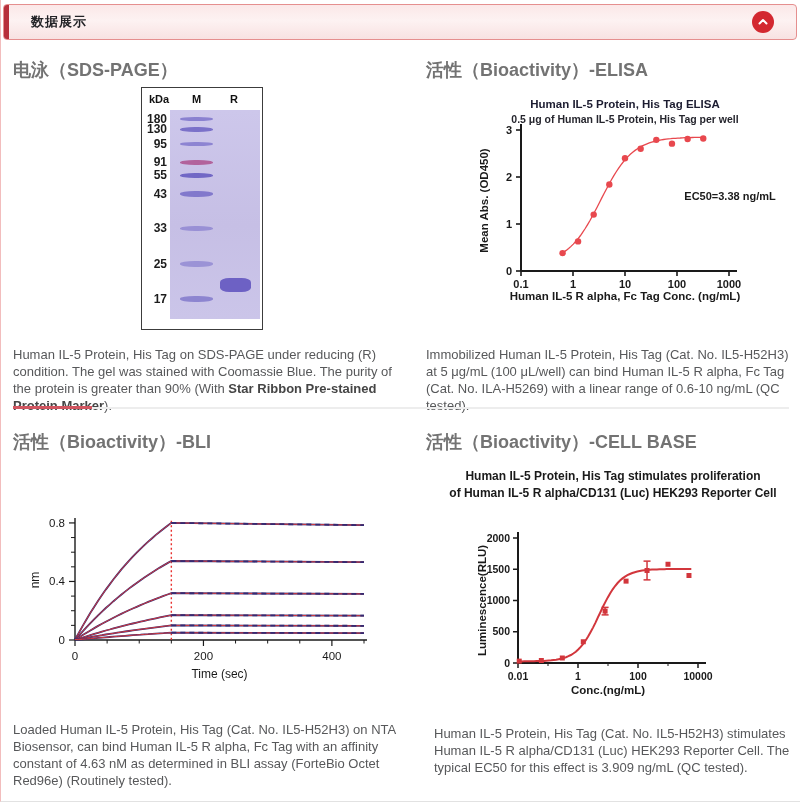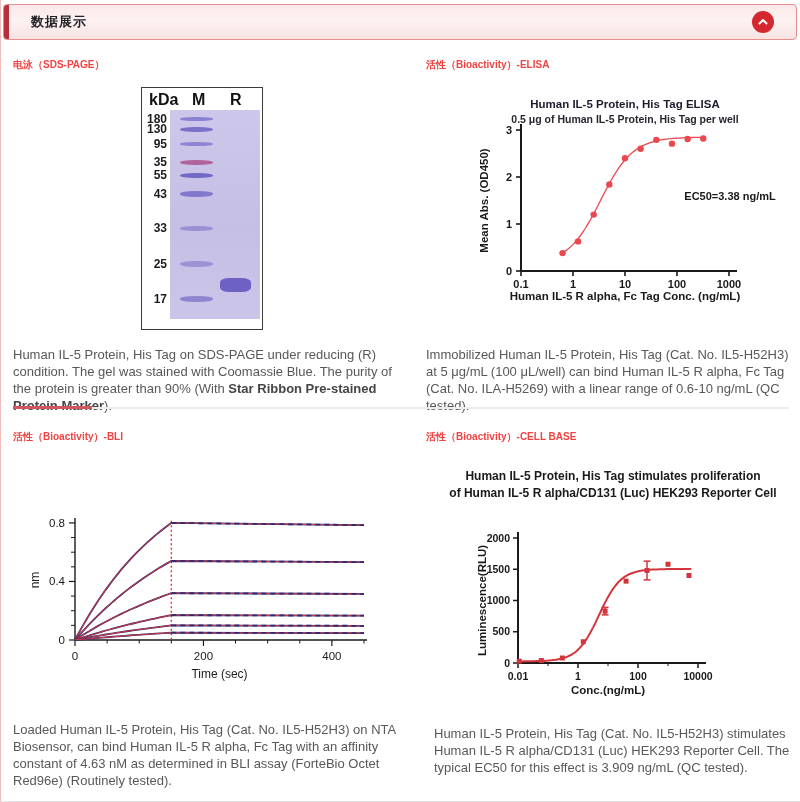--- a/index.html
+++ b/index.html
@@ -9,29 +9,29 @@
 
   
   .hdr{position:absolute;left:2px;top:4px;width:792px;height:34px;
        background:linear-gradient(180deg,#fbe8e8,#fdf2f2 45%,#f8e2e2);
        border:1px solid #e58f8f;border-radius:4px;}
   .hdr-bar{position:absolute;left:0;top:0;bottom:0;width:5px;background:#b72f3a;border-radius:3px 0 0 3px;}
   .hdr-title{position:absolute;left:27px;top:8px;font-size:13px;font-weight:bold;color:#222226;letter-spacing:1px;}
   .collapse-btn{position:absolute;right:22px;top:6px;width:22px;height:22px;border-radius:50%;
        background:#d32830;border:none;padding:0;cursor:pointer;display:flex;align-items:center;justify-content:center;}
 
-  .sec-title{position:absolute;font-size:10px;font-weight:bold;color:#ef4444;}
+  .sec-title{position:absolute;font-size:18px;font-weight:bold;color:#737373;}
   .t-sds{left:12px;top:58px;}
   .t-elisa{left:425px;top:58px;}
   .t-bli{left:12px;top:430px;}
   .t-cell{left:425px;top:430px;}
 
   
   .gel-box{position:absolute;left:140px;top:87px;width:120px;height:241px;background:#fff;border:1px solid #3c3c3c;}
-  .gel-head-label{position:absolute;top:5px;font-size:16px;font-weight:bold;color:#111;line-height:13px;}
+  .gel-head-label{position:absolute;top:5px;font-size:11px;font-weight:bold;color:#111;line-height:13px;}
   .gel-inner{position:absolute;left:28px;top:22px;width:90px;height:209px;
        background:linear-gradient(180deg,#cdc7eb,#c6bfe5 55%,#cbc5e9);}
   .band{position:absolute;border-radius:45%;filter:blur(0.6px);}
   .kda-label{position:absolute;left:0;width:25px;text-align:right;font-size:12px;font-weight:600;color:#1c1c1c;line-height:12px;}
 
   
   .caption{position:absolute;font-size:13px;line-height:17px;color:#57585a;}
   .cap-sds{left:12px;top:333px;width:386px;}
   .cap-elisa{left:425px;top:333px;width:370px;}
   .cap-bli{left:12px;top:708px;width:384px;}
@@ -71,21 +71,21 @@
     <span class="gel-head-label" style="left:7px;">kDa</span>
     <span class="gel-head-label" style="left:50px;">M</span>
     <span class="gel-head-label" style="left:88px;">R</span>
     <div class="gel-inner"></div>
   <div class="kda-label" style="top: 25px;">180</div>
       <div class="band" style="left: 38px; width: 33px; top: 29px; height: 4px; background: rgb(138, 129, 208);"></div>
       <div class="kda-label" style="top: 35px;">130</div>
       <div class="band" style="left: 38px; width: 33px; top: 38.5px; height: 5px; background: rgb(123, 113, 201);"></div>
       <div class="kda-label" style="top: 50px;">95</div>
       <div class="band" style="left: 38px; width: 33px; top: 54px; height: 4px; background: rgb(141, 132, 210);"></div>
-      <div class="kda-label" style="top: 68px;">35</div>
+      <div class="kda-label" style="top: 68px;">91</div>
       <div class="band" style="left: 38px; width: 33px; top: 71.5px; height: 5px; background: rgb(178, 99, 156);"></div>
       <div class="kda-label" style="top: 81px;">55</div>
       <div class="band" style="left: 38px; width: 33px; top: 84.5px; height: 5px; background: rgb(114, 104, 197);"></div>
       <div class="kda-label" style="top: 100px;">43</div>
       <div class="band" style="left: 38px; width: 33px; top: 103px; height: 6px; background: rgb(130, 121, 204);"></div>
       <div class="kda-label" style="top: 134px;">33</div>
       <div class="band" style="left: 38px; width: 33px; top: 137.5px; height: 5px; background: rgb(153, 144, 213);"></div>
       <div class="kda-label" style="top: 170px;">25</div>
       <div class="band" style="left: 38px; width: 33px; top: 173px; height: 6px; background: rgb(155, 147, 214);"></div>
       <div class="kda-label" style="top: 205px;">17</div>

